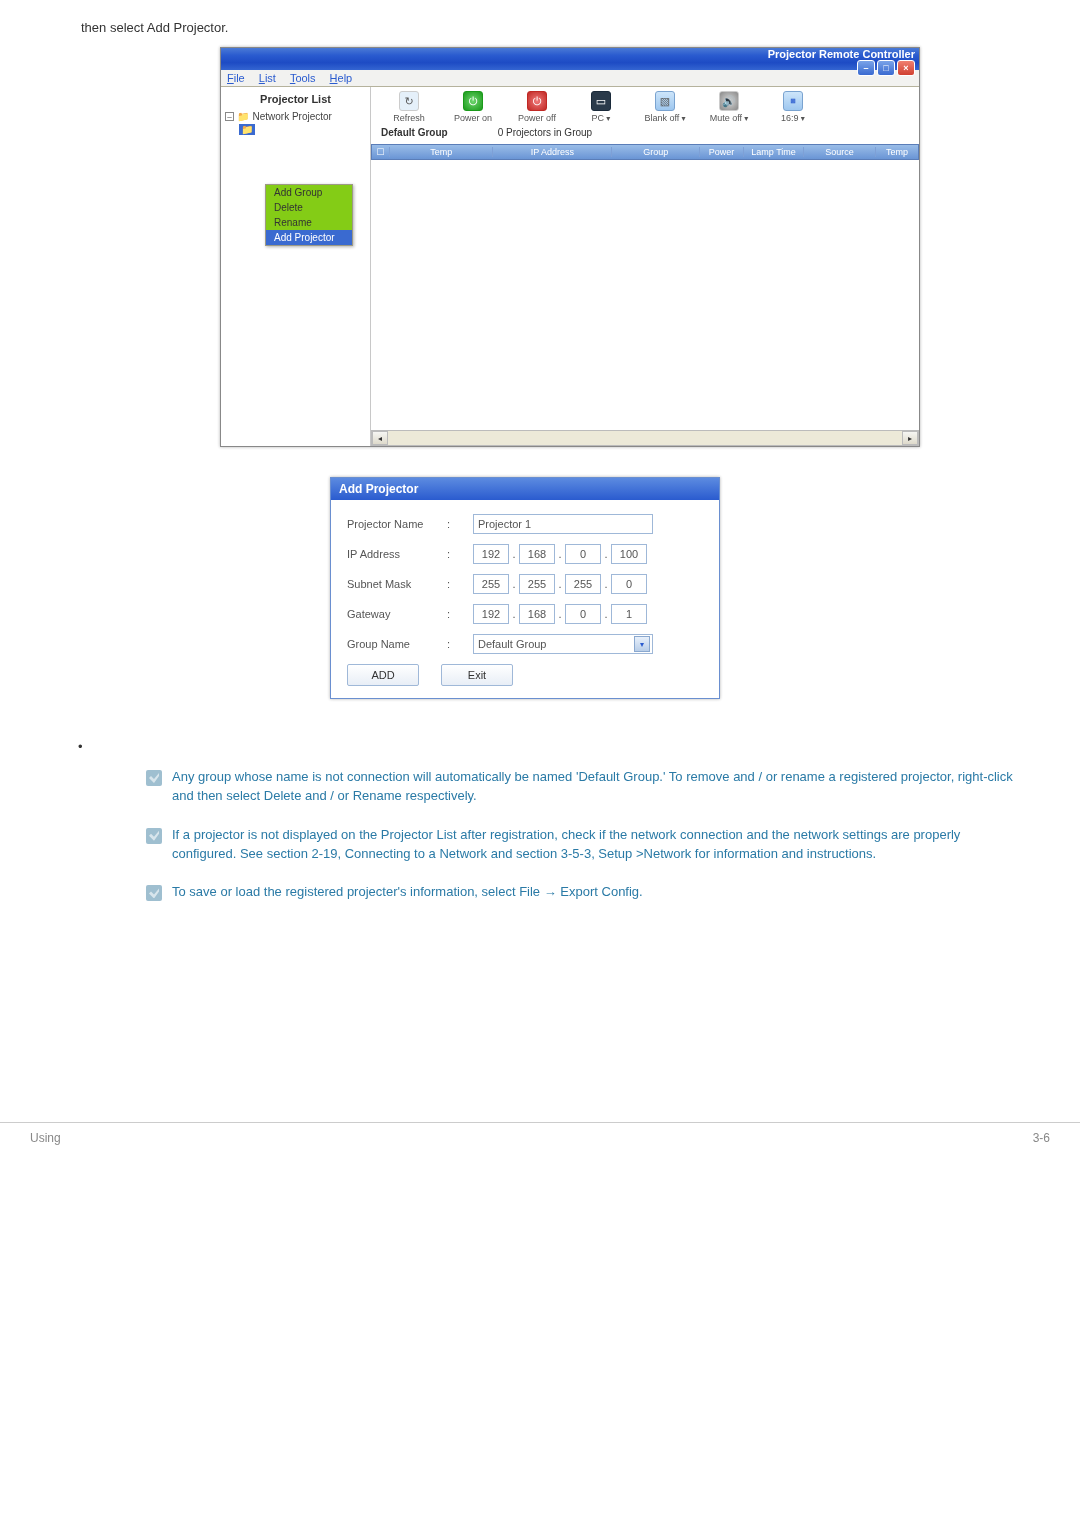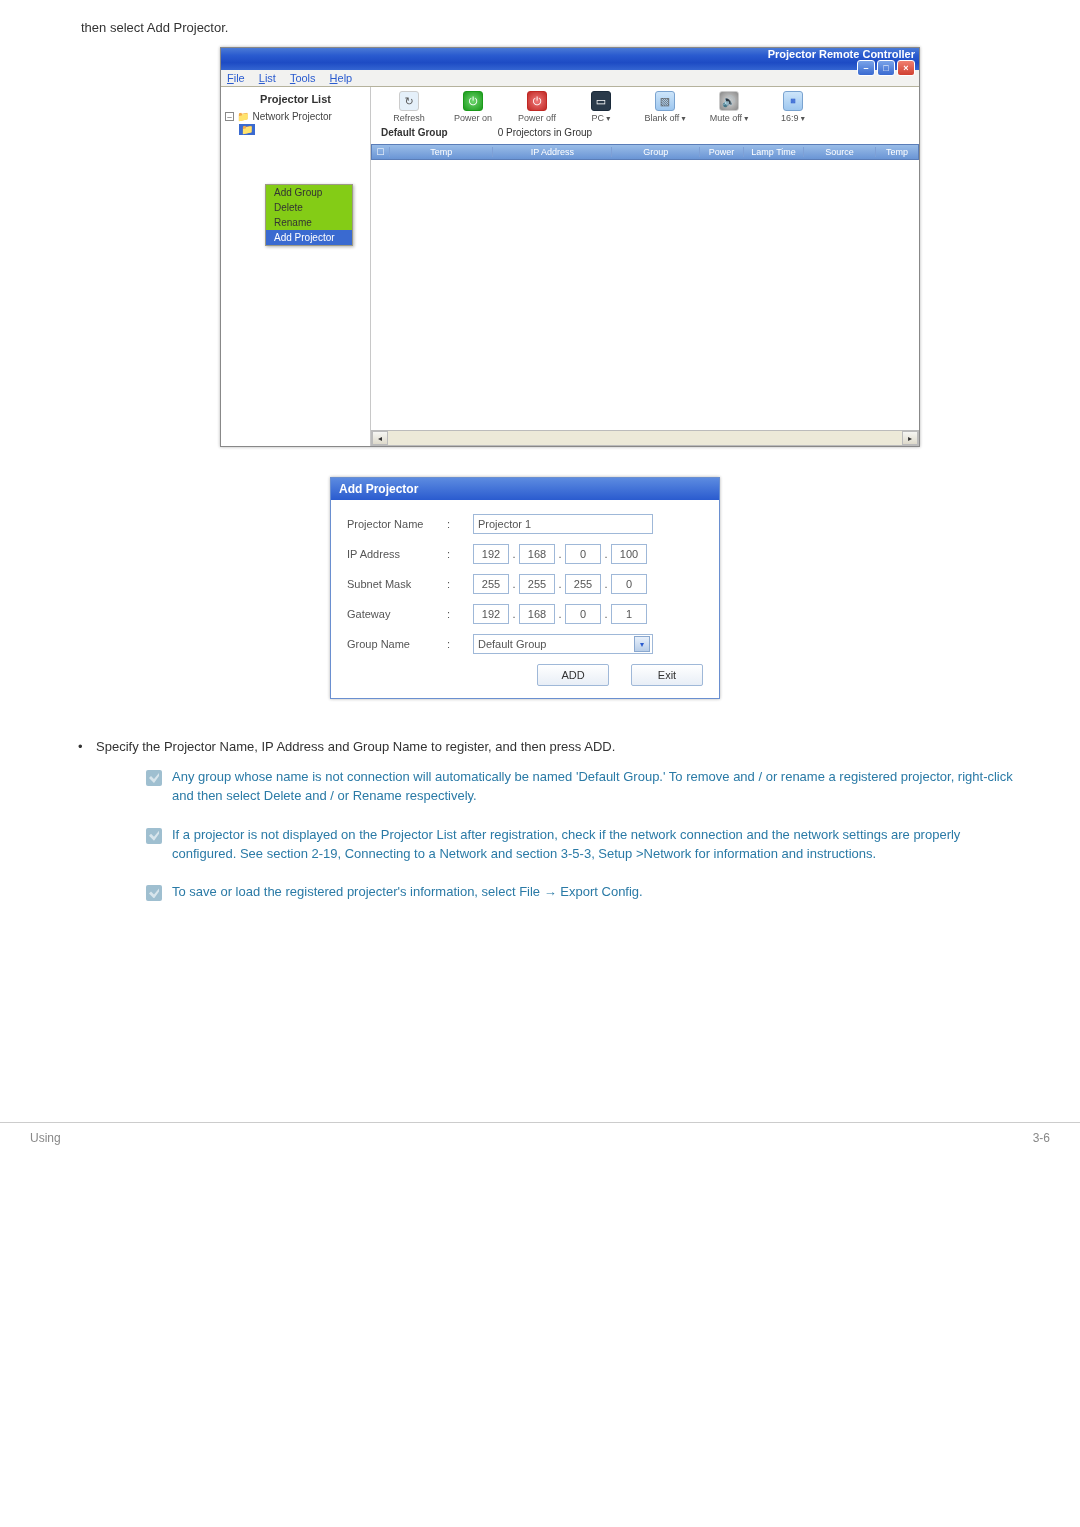--- a/index.html
+++ b/index.html
@@ -68,21 +68,21 @@
   .dlg-body { background: #fff; padding: 14px 16px 12px 16px; }
   .form-row { display: flex; align-items: center; margin-bottom: 10px; font-size: 11px; color: #555; }
   .form-row .lbl { width: 100px; }
   .form-row .colon { width: 26px; }
   .text-input { width: 180px; height: 20px; border: 1px solid #9fb8d8; padding: 1px 4px; font-size: 11px; background:#fff; display:flex; align-items:center; }
   .ip-input { display: flex; align-items: center; gap: 0; border-radius: 8px; }
   .ip-oct { width: 36px; height: 20px; border: 1px solid #9fb8d8; text-align: center; font-size: 11px; display:flex; align-items:center; justify-content:center; background:#fff; }
   .ip-dot { width: 10px; text-align: center; }
   .select-input { width: 180px; height: 20px; border: 1px solid #9fb8d8; display: flex; align-items: center; justify-content: space-between; padding: 0 2px 0 4px; font-size: 11px; background:#fff; }
   .select-input .caret { width: 16px; height: 16px; background: linear-gradient(#e8f0fb,#b8cde8); border:1px solid #8aa8cf; display:flex; align-items:center; justify-content:center; font-size:8px; color:#2a5bcf; }
-  .dlg-btns { display: flex; gap: 22px; justify-content: flex-end; margin-top: 8px; }
+  .dlg-btns { display: flex; gap: 22px; justify-content: flex-start; margin-top: 8px; }
   .dlg-btn { width: 72px; height: 22px; border: 1px solid #9fb8d8; background: linear-gradient(#fff,#e8eef6); font-size: 11px; border-radius: 2px; display:flex; align-items:center; justify-content:center; }
 
   
   .bullet-line { margin: 0 0 14px 48px; font-size: 13px; display: flex; gap: 12px; }
   .bullet-dot { width: 6px; flex-shrink: 0; }
   .note-block { margin-left: 116px; margin-right: 30px; }
   .note { display: flex; gap: 10px; margin-bottom: 20px; color: #2a7aa6; font-size: 13px; line-height: 1.45; }
   .note-ico { width: 16px; height: 16px; background: #9fbfd0; border-radius: 2px; flex-shrink: 0; position: relative; margin-top: 2px; }
   .note-ico::after { content: ""; position: absolute; width: 10px; height: 10px; left: 3px; top: 3px; background: #fff; clip-path: polygon(50% 100%, 0 50%, 20% 30%, 50% 60%, 100% 0, 100% 30%); opacity: 0.6; }
 
@@ -241,21 +241,20 @@
         <div class="dlg-btns">
           <div class="dlg-btn">ADD</div>
           <div class="dlg-btn">Exit</div>
         </div>
       </div>
     </div>
   </div>
 
   <div class="bullet-line">
     <span class="bullet-dot">•</span>
-    <span>Specify the Projector Name, IP Address and Group Name to register, and then press ADD.</span>
   </div>
 
   <div class="note-block">
     <div class="note">
       <div class="note-ico"></div>
       <div>Any group whose name is not connection will automatically be named 'Default Group.' To remove and / or rename a registered projector, right-click and then select Delete and / or Rename respectively.</div>
     </div>
     <div class="note">
       <div class="note-ico"></div>
       <div>If a projector is not displayed on the Projector List after registration, check if the network connection and the network settings are properly configured. See section 2-19, Connecting to a Network and section 3-5-3, Setup &gt;Network for information and instructions.</div>

